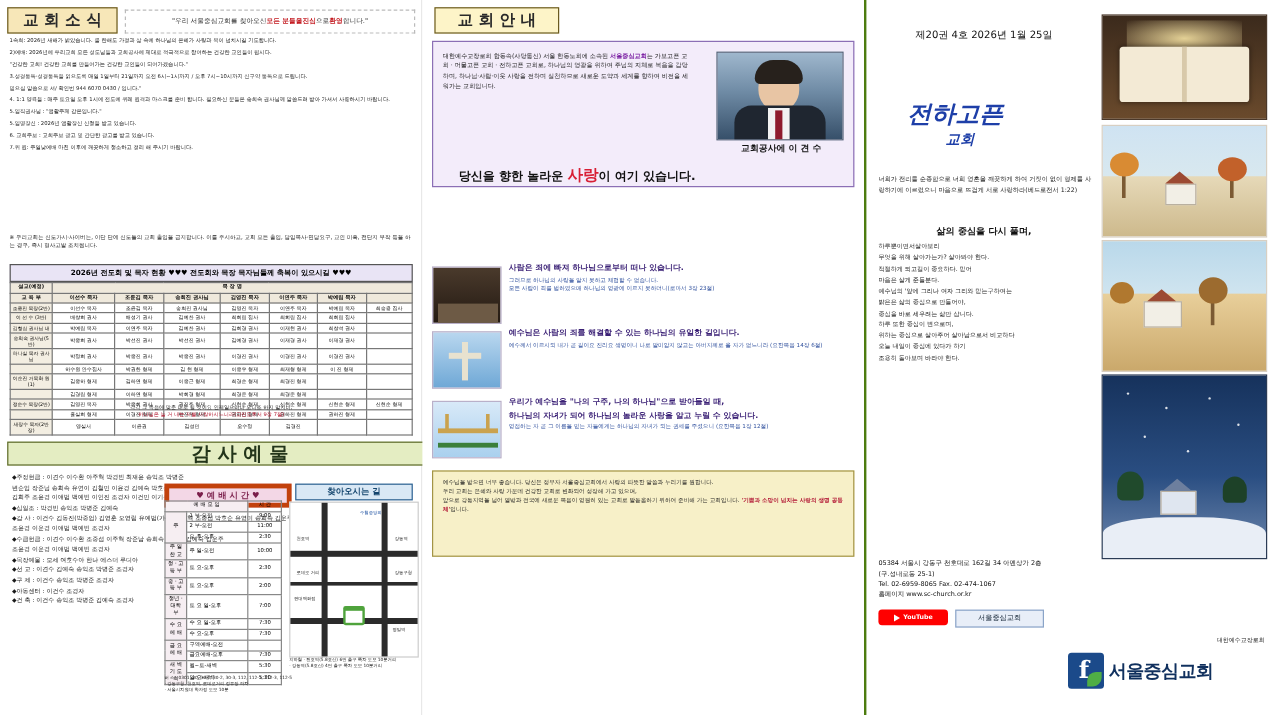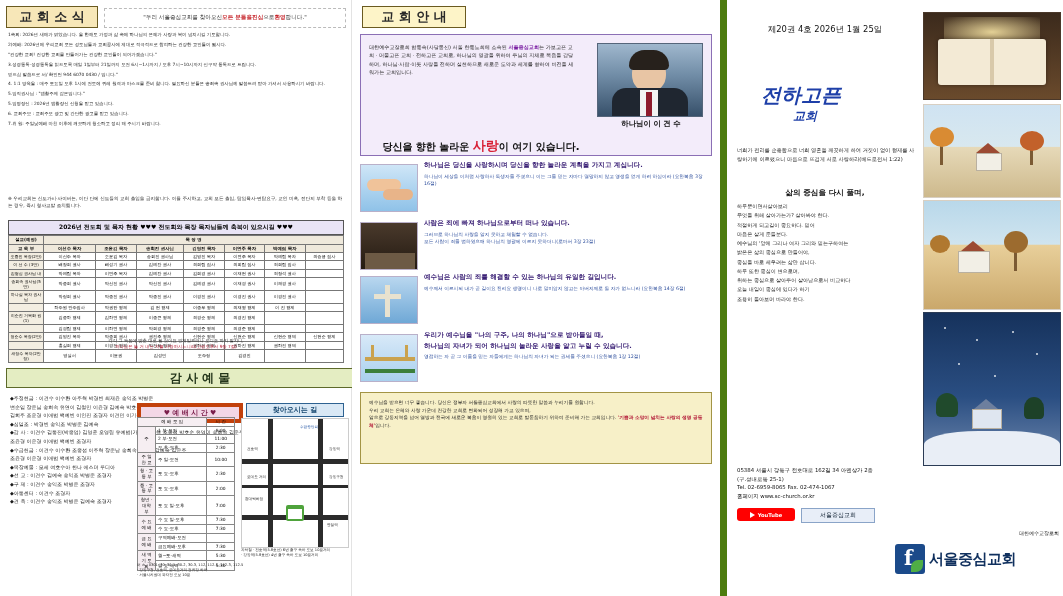--- a/index.html
+++ b/index.html
@@ -27,21 +27,21 @@
   #tbl-wrap{position:absolute;left:8px;top:220px;width:336px;}
   #tbl-head{box-sizing:border-box;width:100%;border:1px solid #555;background:#e9e4f5;text-align:center;font-size:6px;font-weight:bold;padding:2px 0;}
   table.sched{border-collapse:collapse;width:100%;font-size:4.2px;}
   table.sched td,table.sched th{border:1px solid #777;text-align:center;padding:1px 0;line-height:1.25;}
   table.sched th{background:#efe9dc;font-weight:bold;font-size:4.4px;}
   .lbl-col{background:#f3eee2;width:34px;font-size:4px;}
 
   #tbl-foot{position:absolute;left:8px;top:338px;width:336px;text-align:center;font-size:4.3px;line-height:1.5;color:#222;}
   #tbl-foot .hl{color:#b1122a;}
 
-  #thanks-title{left:6px;top:368px;width:388px;height:20px;background:#e4edc2;border:1px solid #5d6a2a;font-size:12px;color:#23351a;}
+  #thanks-title{left:6px;top:368px;width:388px;height:20px;background:#e4edc2;border:1px solid #5d6a2a;font-size:16px;color:#23351a;}
   #thanks-body{position:absolute;left:10px;top:394px;width:336px;font-size:5px;line-height:1.62;color:#1a1a1a;}
   #thanks-body div{margin-bottom:0.5px;}
 
   
   #wt-title{position:absolute;left:137px;top:403px;width:98px;height:12px;background:#f3d7e6;border:4px solid #c2410c;color:#7a1d4a;font-size:7px;display:flex;align-items:center;justify-content:center;font-weight:bold;}
   table.wt{position:absolute;left:137px;top:417px;width:98px;border-collapse:collapse;font-size:4.4px;}
   table.wt td{border:1px solid #888;padding:1px 2px;line-height:1.3;}
   table.wt .c{text-align:center;}
   table.wt .sec{background:#f6eef2;text-align:center;width:13px;}
 
@@ -92,21 +92,21 @@
   .cross-w{position:absolute;left:24px;top:8px;width:5px;height:32px;background:#e8e2cf;}
   .cross-h{position:absolute;left:13px;top:17px;width:27px;height:5px;background:#e8e2cf;}
   .bridge{position:absolute;left:4px;top:10px;width:50px;height:30px;}
   .bridge .bar{position:absolute;background:#caa24e;}
   .cliff{position:absolute;background:#6d5a45;}
 
   #mid-foot{position:absolute;left:8px;top:392px;width:352px;height:72px;background:#f7f0c8;border:1px solid #a39445;box-sizing:border-box;padding:6px 8px;font-size:4.7px;line-height:1.62;color:#1d1d1d;}
   #mid-foot .em{color:#b01030;font-weight:bold;}
 
   
-  #right{left:720px;top:0;width:343px;height:596px;background:#ffffff;border-left:7px solid #4d7c0f;}
+  #right{left:720px;top:0;width:343px;height:596px;background:#ffffff;border-left:2px solid #4d7c0f;}
   #issue{position:absolute;left:10px;top:24px;width:176px;text-align:center;font-size:8.4px;color:#111;}
   #cover-img{position:absolute;left:196px;top:12px;width:136px;height:86px;background:linear-gradient(180deg,#3b2a1c,#6a4a2c);border:1px solid #4a382a;overflow:hidden;}
   #cover-img .bible{position:absolute;left:14px;top:26px;width:108px;height:46px;background:#f3ead5;border-radius:3px;box-shadow:0 0 4px rgba(0,0,0,.4);}
   #cover-img .spine{position:absolute;left:66px;top:26px;width:4px;height:46px;background:#d8c9aa;}
   #cover-img .glow{position:absolute;left:20px;top:4px;width:96px;height:30px;background:radial-gradient(ellipse at center,rgba(255,236,170,.85),rgba(255,236,170,0));}
 
   #headline{position:absolute;left:6px;top:56px;width:186px;height:86px;}
   #headline div{font-family:"DejaVu Sans","Liberation Sans",sans-serif;color:#1e3fa8;font-weight:bold;font-style:italic;}
   #hl1{position:absolute;left:6px;top:2px;font-size:16px;}
   #hl2{position:absolute;left:28px;top:26px;font-size:20px;}
@@ -430,37 +430,27 @@
       <div id="intro-text">
         <span>대한예수교장로회 합동속(사당통신) 서울 한동노회에 소속된 </span><span class="intro-em">서울중심교회</span><span>는 가보고픈 교회 · 머물고픈 교회 · 전하고픈 교회로, 하나님의 영광을 위하여 주님의 지체로 복음을 감당하며, 하나님·사람·이웃 사랑을 전하며 실천하므로 새로운 도약과 세계를 향하여 비전을 세워가는 교회입니다.</span>
       </div>
       <div id="pastor-photo">
         <div class="face"></div>
         <div class="hair"></div>
         <div class="suit"></div>
         <div class="shirt"></div>
         <div class="tie"></div>
       </div>
-      <div id="pastor-name">하나님이 이 견 수</div>
+      <div id="pastor-name">교회공사에 이 견 수</div>
       <div id="banner-line">
         <span>당신을 향한 놀라운</span>
         <span class="love">사랑</span><span>이 여기 있습니다.</span>
       </div>
     </div>
 
-    <div class="gos" id="g1">
-      <div class="ico i1">
-        <div class="hand"></div>
-        <div class="hand2"></div>
-      </div>
-      <div class="txt">
-        <span class="gt">하나님은 당신을 사랑하시며 당신을 향한 놀라운 계획을 가지고 계십니다.</span>
-        <span class="vs">하나님이 세상을 이처럼 사랑하사 독생자를 주셨으니 이는 그를 믿는 자마다 멸망하지 않고 영생을 얻게 하려 하심이라 (요한복음 3장 16절)</span>
-      </div>
-    </div>
 
     <div class="gos" id="g2">
       <div class="ico i2">
         <div class="cliff" style="left:4px;top:30px;width:50px;height:16px;"></div>
       </div>
       <div class="txt">
         <span class="gt">사람은 죄에 빠져 하나님으로부터 떠나 있습니다.</span>
         <span class="vs" style="white-space:pre-line;">그러므로 하나님의 사랑을 알지 못하고 체험할 수 없습니다.
 모든 사람이 죄를 범하였으매 하나님의 영광에 이르지 못하더니(로마서 3장 23절)</span>
       </div>

